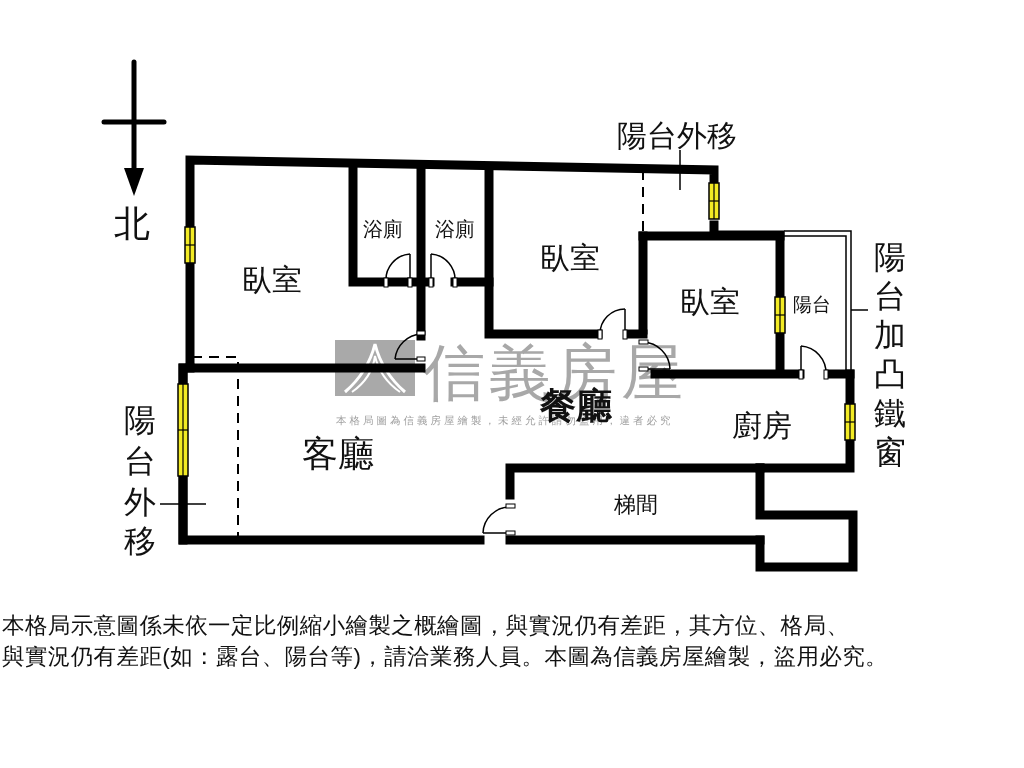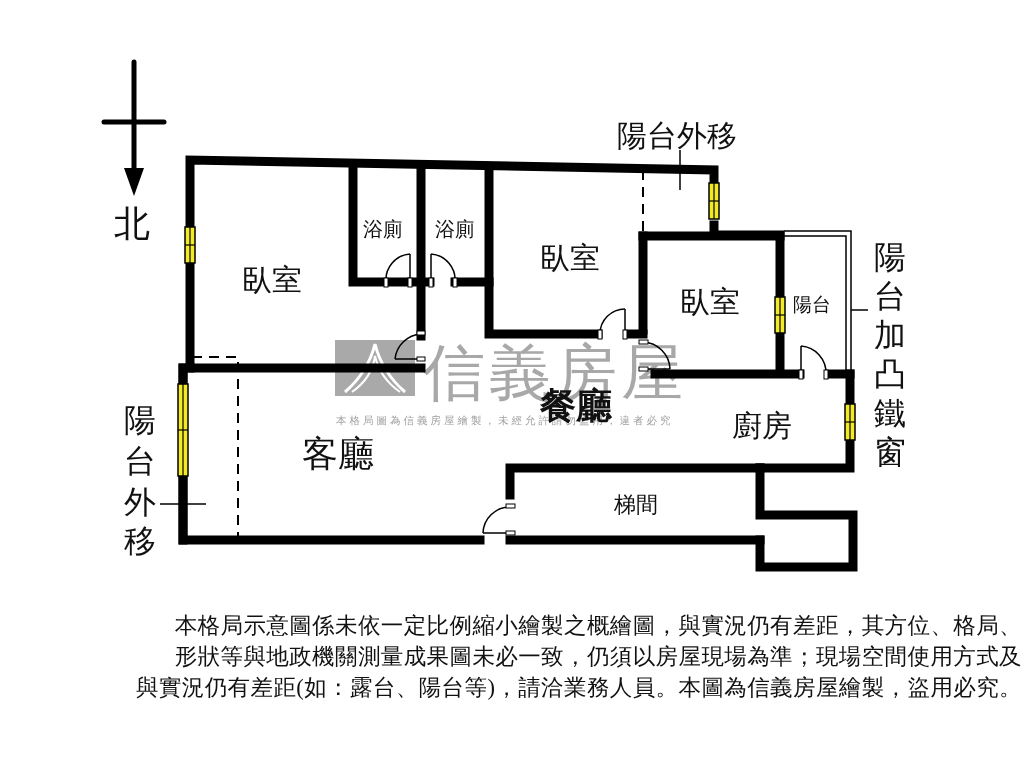--- a/index.html
+++ b/index.html
@@ -9,21 +9,21 @@
   .dash { stroke:#000; stroke-width:2; stroke-dasharray:10 7; fill:none; }
   .thin { stroke:#000; stroke-width:1.5; fill:none; }
   .door-arc { stroke:#000; stroke-width:1.5; fill:none; }
   .door-leaf { stroke:#000; stroke-width:1.5; }
   .hinge { fill:#fff; stroke:#000; stroke-width:1; }
   .win { fill:#f2ea24; stroke:#000; stroke-width:1.5; }
   .win-line { stroke:#000; stroke-width:1.2; }
   .room-label { font-family:"DejaVu Sans", sans-serif; fill:#111; }
   .wm-text { font-family:"DejaVu Sans", sans-serif; fill:#9a9a9a; opacity:0.85; }
   .wm-sub { font-family:"DejaVu Sans", sans-serif; fill:#a0a0a0; letter-spacing:3px; }
-  #disclaimer { position:absolute; left:2px; top:610px; width:1020px; font-family:Liberation Serif, serif; font-size:22.5px; line-height:31px; color:#111; letter-spacing:0.4px;text-align:right; }
+  #disclaimer { position:absolute; left:2px; top:610px; width:1020px; font-family:Liberation Sans, sans-serif; font-size:22.5px; line-height:31px; color:#111; letter-spacing:0.4px; }
   #disclaimer div { white-space:nowrap; }
 </style>
 </head>
 <body>
 
 <svg id="plan" viewBox="0 0 1024 600" xmlns="http://www.w3.org/2000/svg">
 
   <g>
     <line x1="134" y1="62" x2="134" y2="178" stroke="#000" stroke-width="5" stroke-linecap="round"></line>
     <line x1="104" y1="122" x2="164" y2="122" stroke="#000" stroke-width="5" stroke-linecap="round"></line>
@@ -193,15 +193,14 @@
     <text class="room-label" x="874" y="307">台</text>
     <text class="room-label" x="874" y="346">加</text>
     <text class="room-label" x="874" y="385">凸</text>
     <text class="room-label" x="874" y="424">鐵</text>
     <text class="room-label" x="874" y="463">窗</text>
   </g>
 </svg>
 
 <div id="disclaimer">
   <div>本格局示意圖係未依一定比例縮小繪製之概繪圖，與實況仍有差距，其方位、格局、</div>
-  <div>形狀等與地政機關測量成果圖未必一致，仍須以房屋現場為準；現場空間使用方式及</div>
   <div>與實況仍有差距(如：露台、陽台等)，請洽業務人員。本圖為信義房屋繪製，盜用必究。</div>
 </div>
 
 </body></html>

